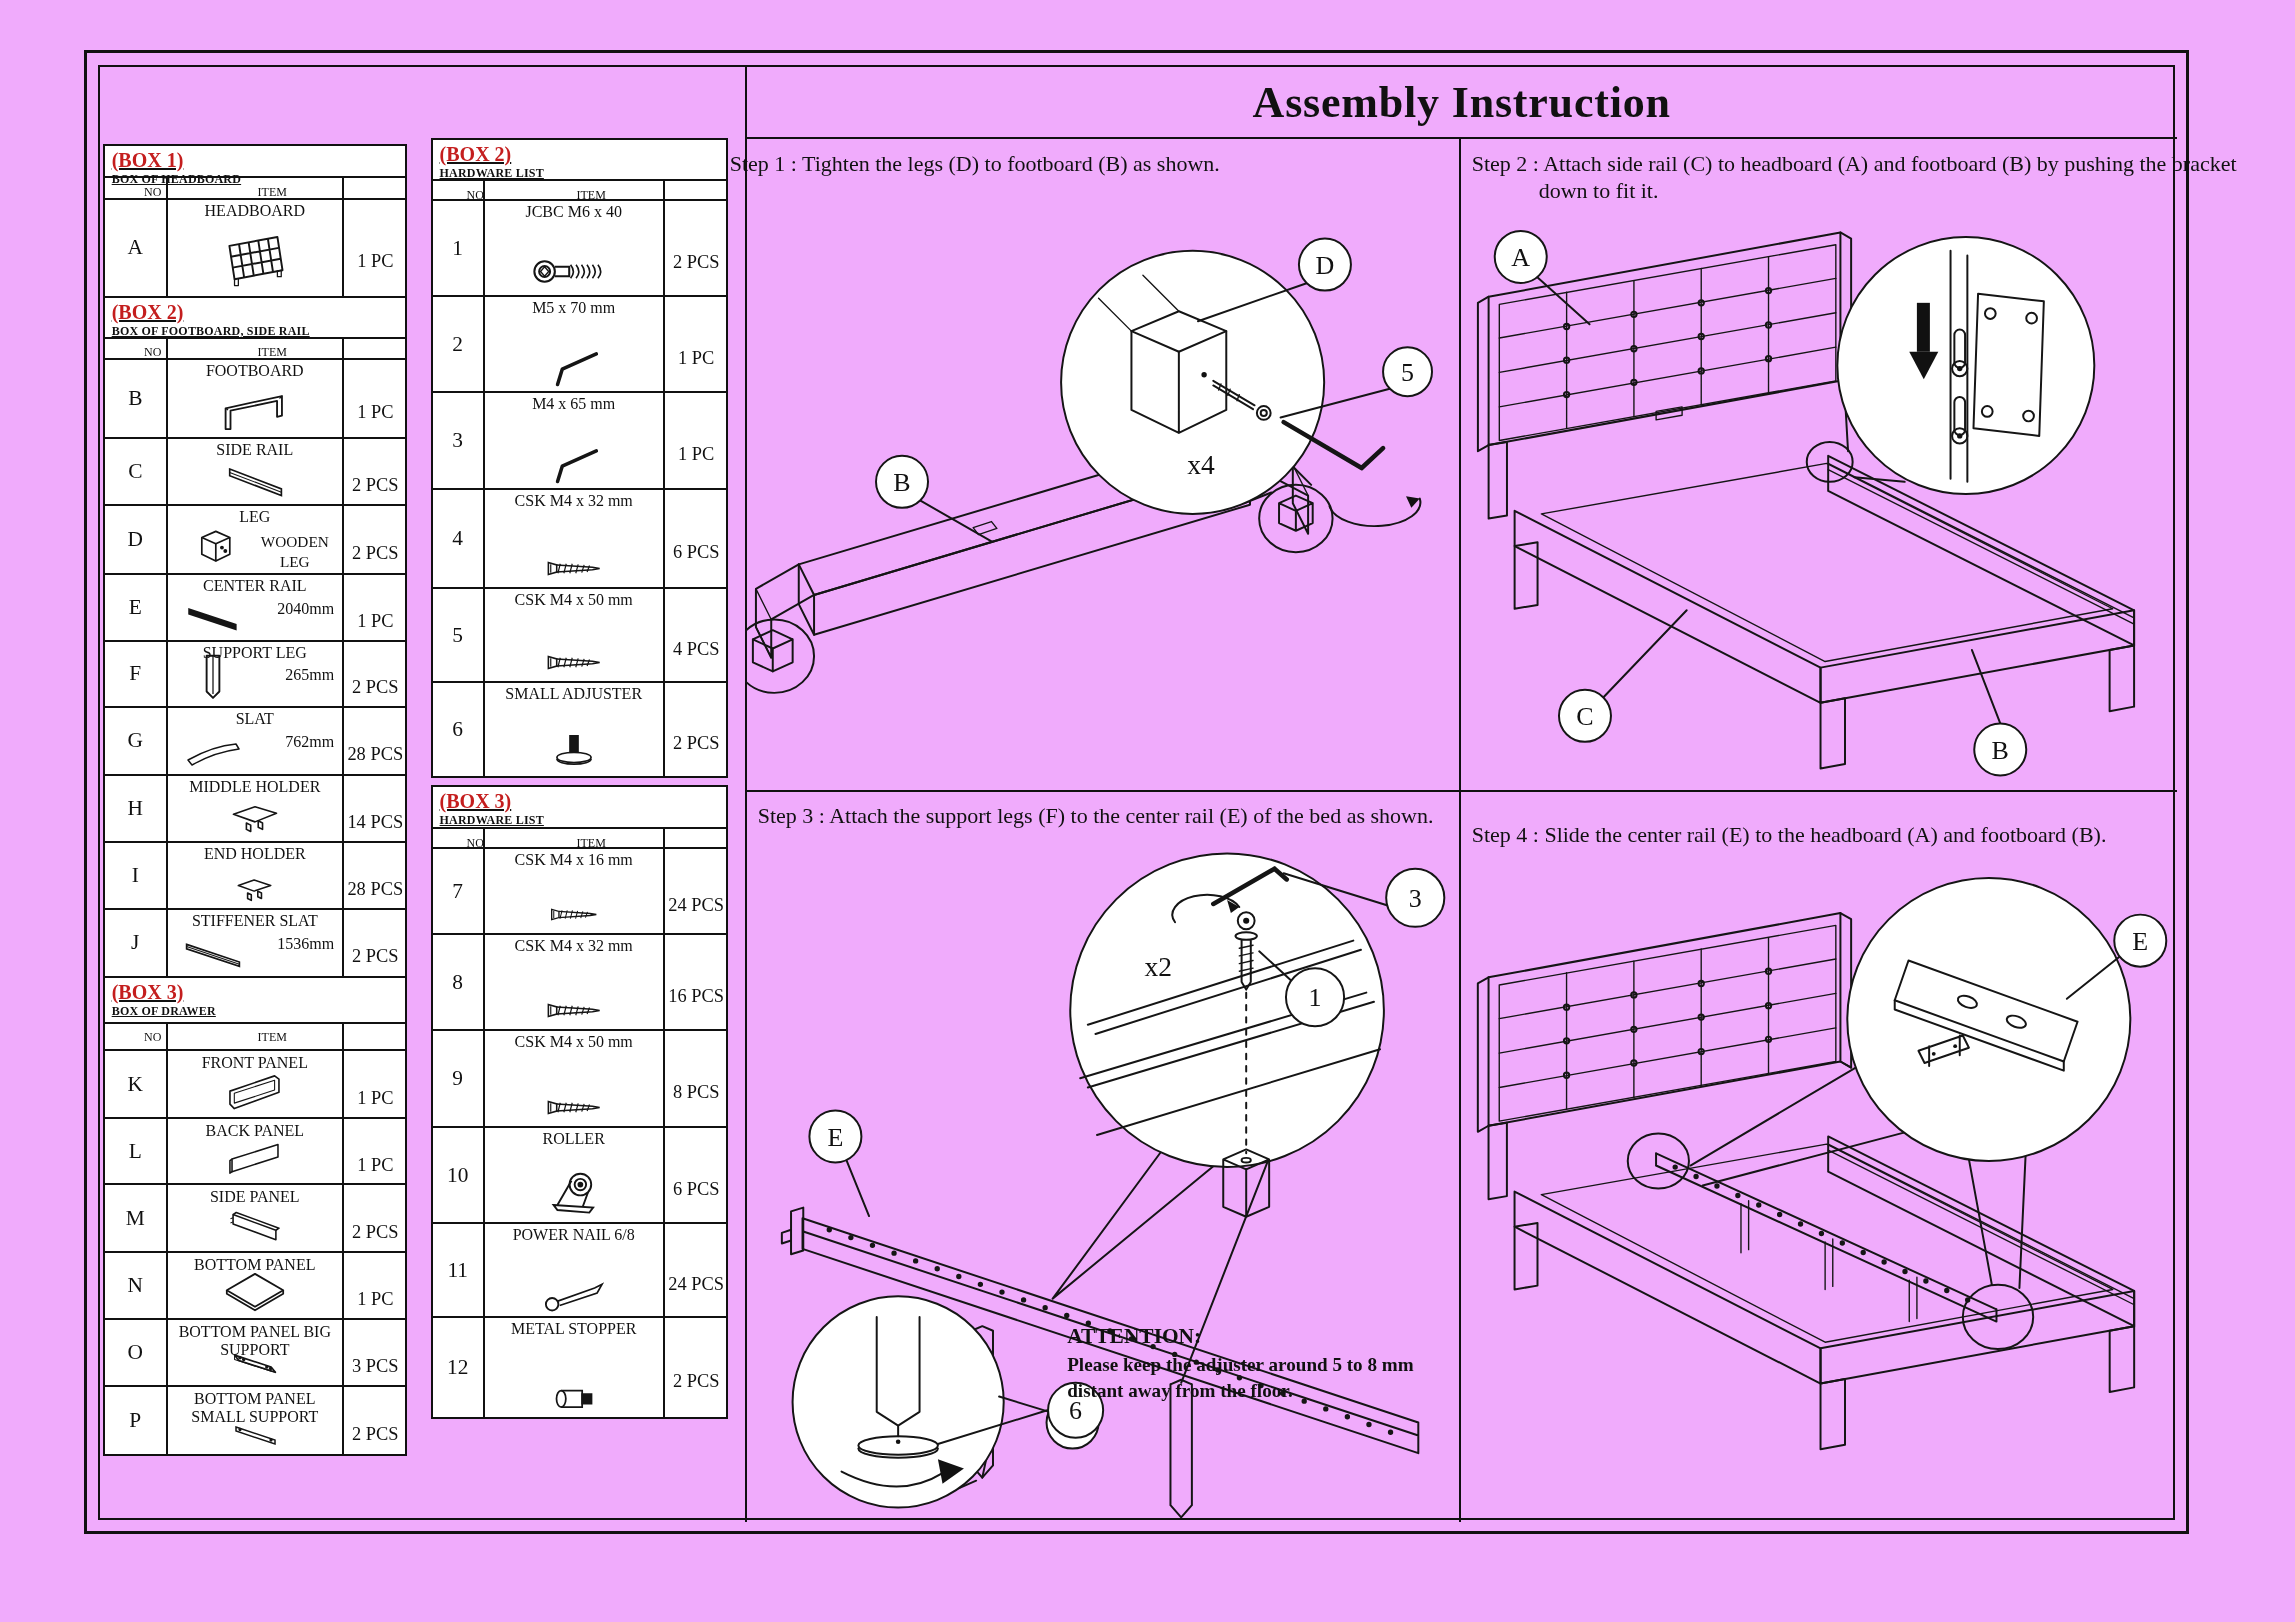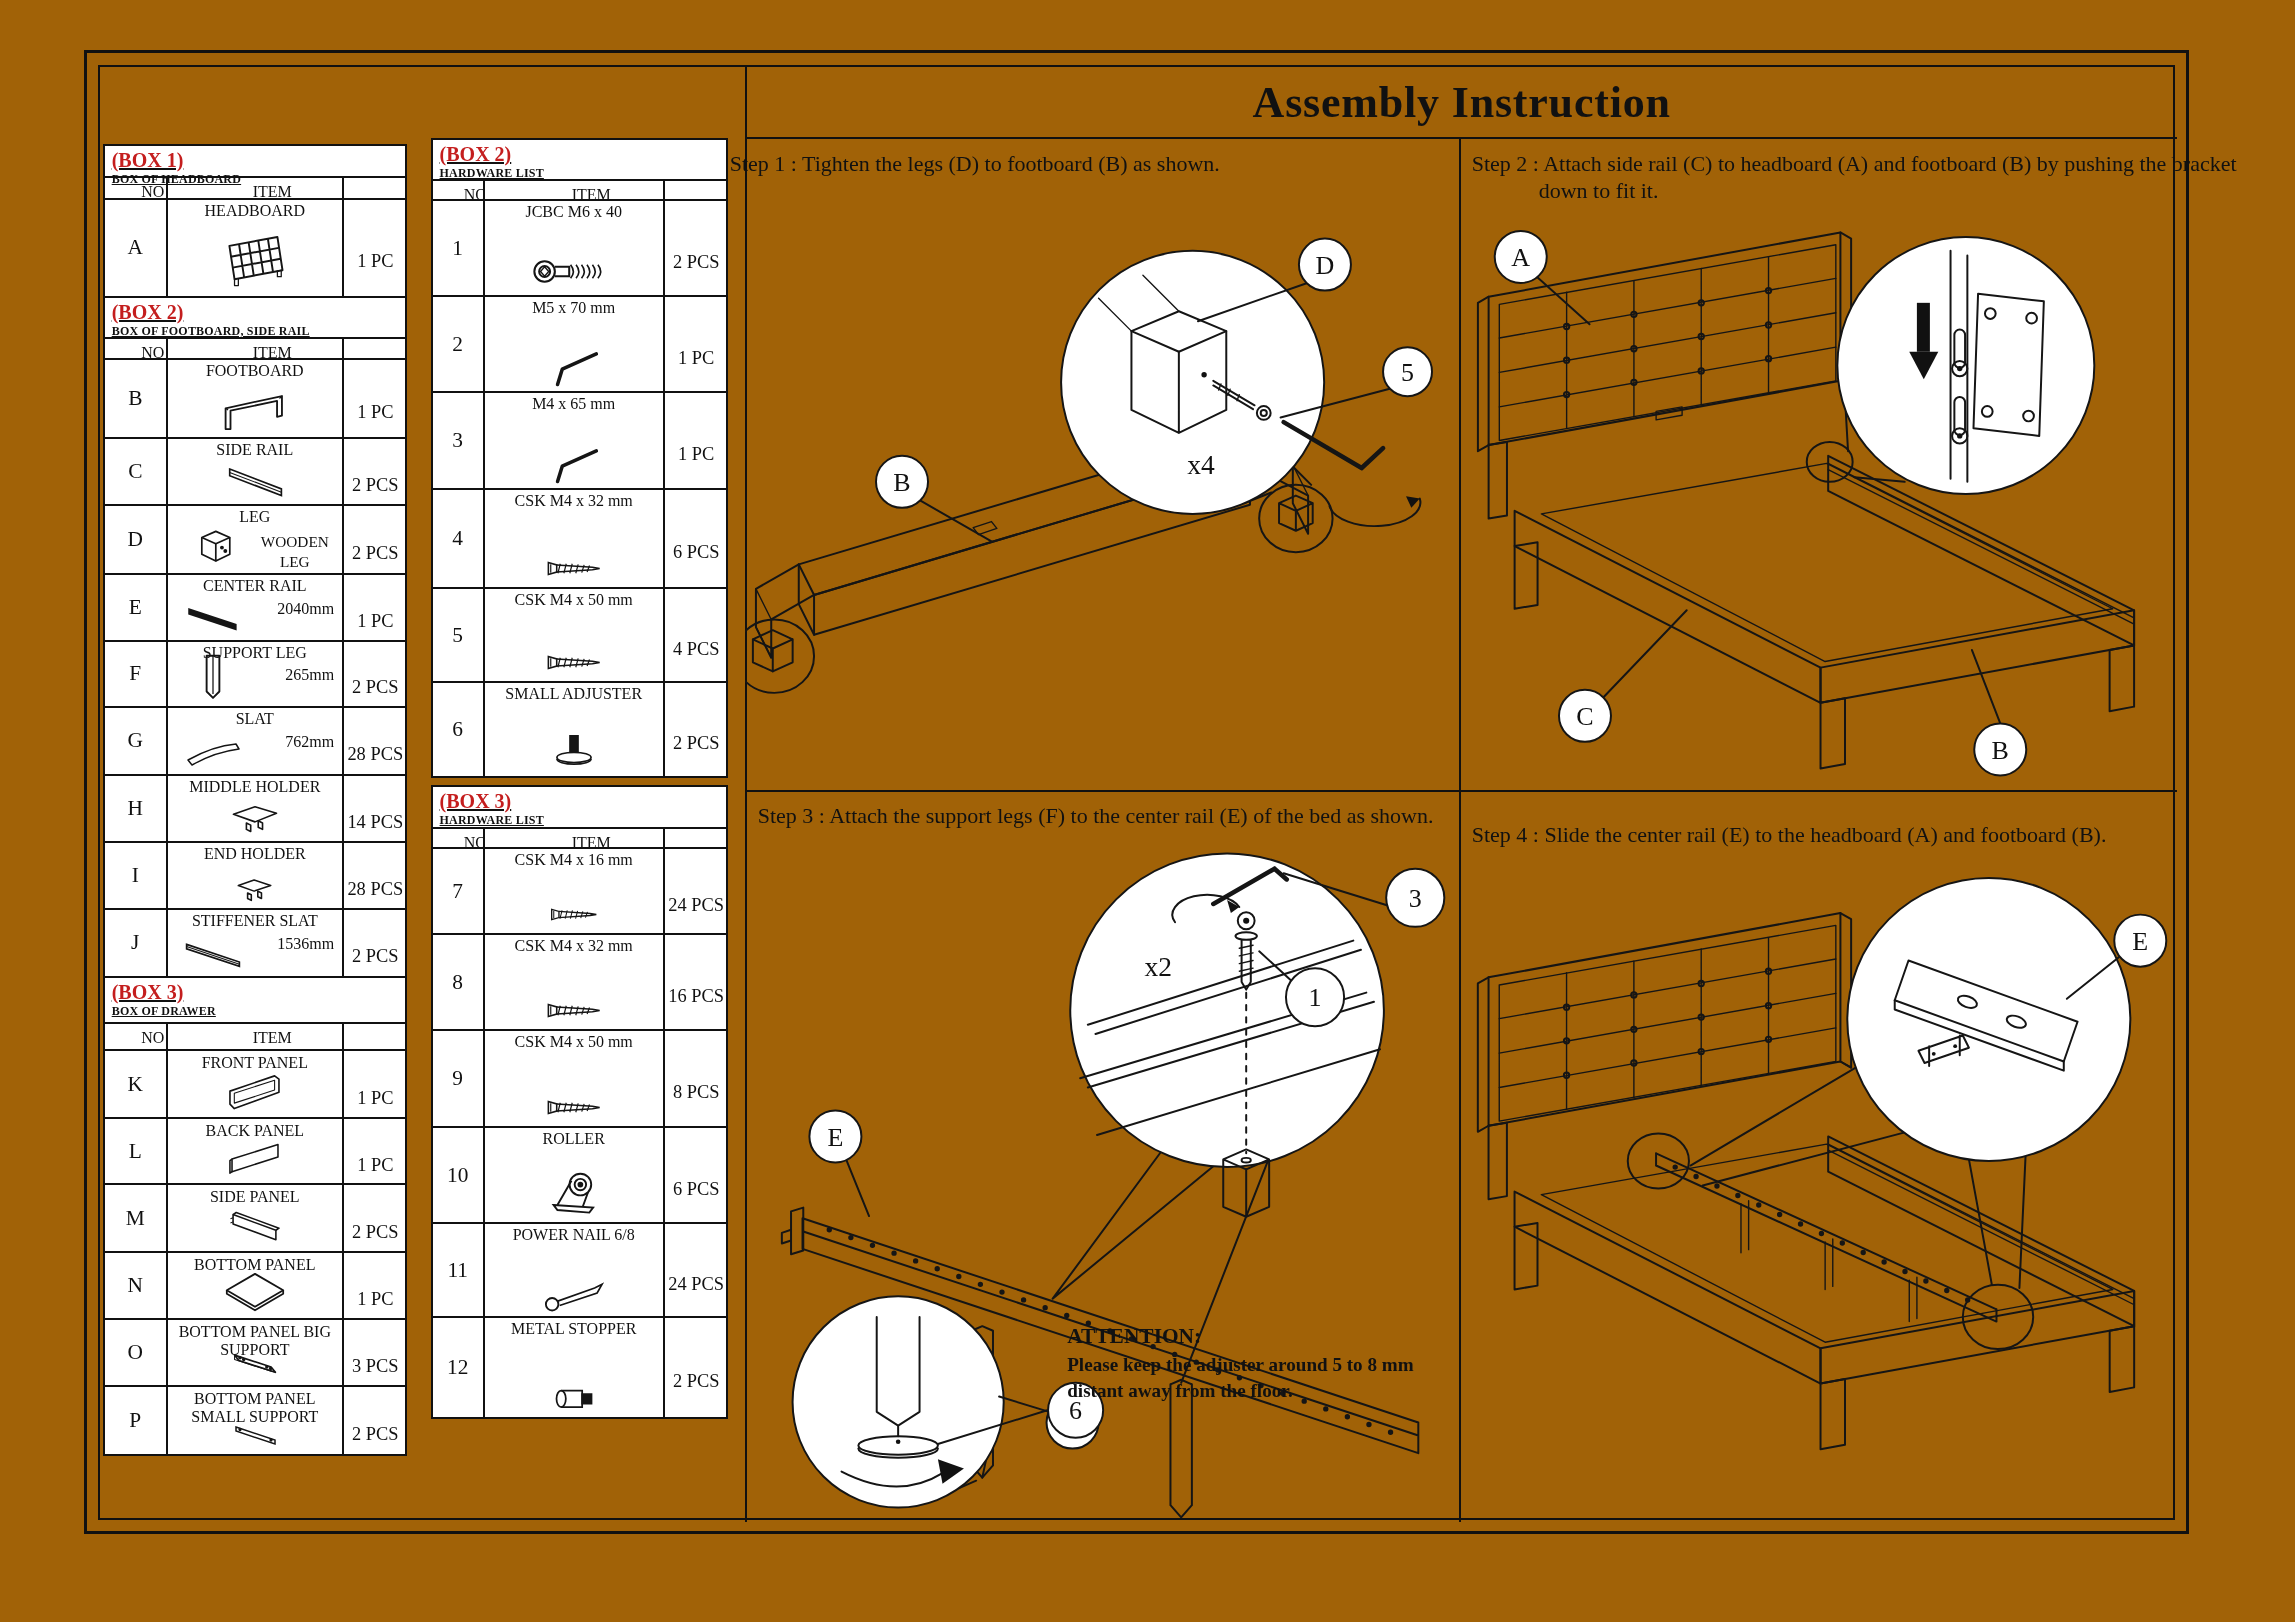--- a/index.html
+++ b/index.html
@@ -1,16 +1,16 @@
 <!DOCTYPE html>
 <html style="font-size:12.2px"><head>
 <meta charset="utf-8">
 <style>
   html,body{margin:0;padding:0;background:#ffffff;}
-  #page{position:relative;width:2295px;height:1622px;background:#a16207;overflow:hidden;
+  #page{position:relative;width:2295px;height:1622px;background:#f0abfc;overflow:hidden;
         font-family:"Liberation Serif",serif;color:#111;}
   
   #frame-outer{position:absolute;left:84px;top:50px;width:2105px;height:1484px;border:3.1px solid #111;box-sizing:border-box;}
   #frame-inner{position:absolute;left:10.7px;top:12.2px;right:10.7px;bottom:10.7px;border:2.3px solid #111;box-sizing:border-box;}
   #content{position:absolute;left:0;top:0;width:2077px;height:1455px;}
 
   
   .vline{position:absolute;background:#111;width:2.3px;}
   .hline{position:absolute;background:#111;height:2.3px;}
 
@@ -22,21 +22,21 @@
 
   
   .tbl{position:absolute;border:2.3px solid #111;box-sizing:border-box;background:#fff;}
   .band{box-sizing:border-box;border-bottom:2.3px solid #111;padding:3.1px 0 0 6.9px;text-decoration:underline;}
   .band .bl{font-weight:bold;font-size:20px;}
   .band .bs{font-weight:bold;font-size:12px;letter-spacing:0.2px;}
   .trow{display:grid;box-sizing:border-box;border-bottom:2.3px solid #111;}
   .trow:last-child{border-bottom:none;}
   .tcell{box-sizing:border-box;border-right:2.3px solid #111;position:relative;overflow:hidden;}
   .tcell:last-child{border-right:none;margin-top:28px;}
-  .hcell{display:flex;align-items:center;justify-content:center;font-size:16px;padding-left:35px;}
+  .hcell{display:flex;align-items:center;justify-content:center;font-size:12px;padding-left:35px;}
   .no-cell{display:flex;align-items:center;justify-content:center;font-size:21.4px;}
   .qty-cell{display:flex;align-items:center;justify-content:center;font-size:18.4px;}
   .item-cell .item-title{text-align:center;font-size:16px;line-height:18.4px;padding-top:2.3px;}
   .item-cell .dim{position:absolute;right:7.7px;top:38%;font-size:16px;}
   .item-cell .subs{position:absolute;left:46%;top:26px;font-size:15.3px;line-height:20px;text-align:center;width:54%;}
   .icon{position:absolute;left:50%;transform:translateX(-50%);bottom:3.1px;display:block;}
   .icon.left{left:26%;}
   .icon svg{display:block;}
 
   

